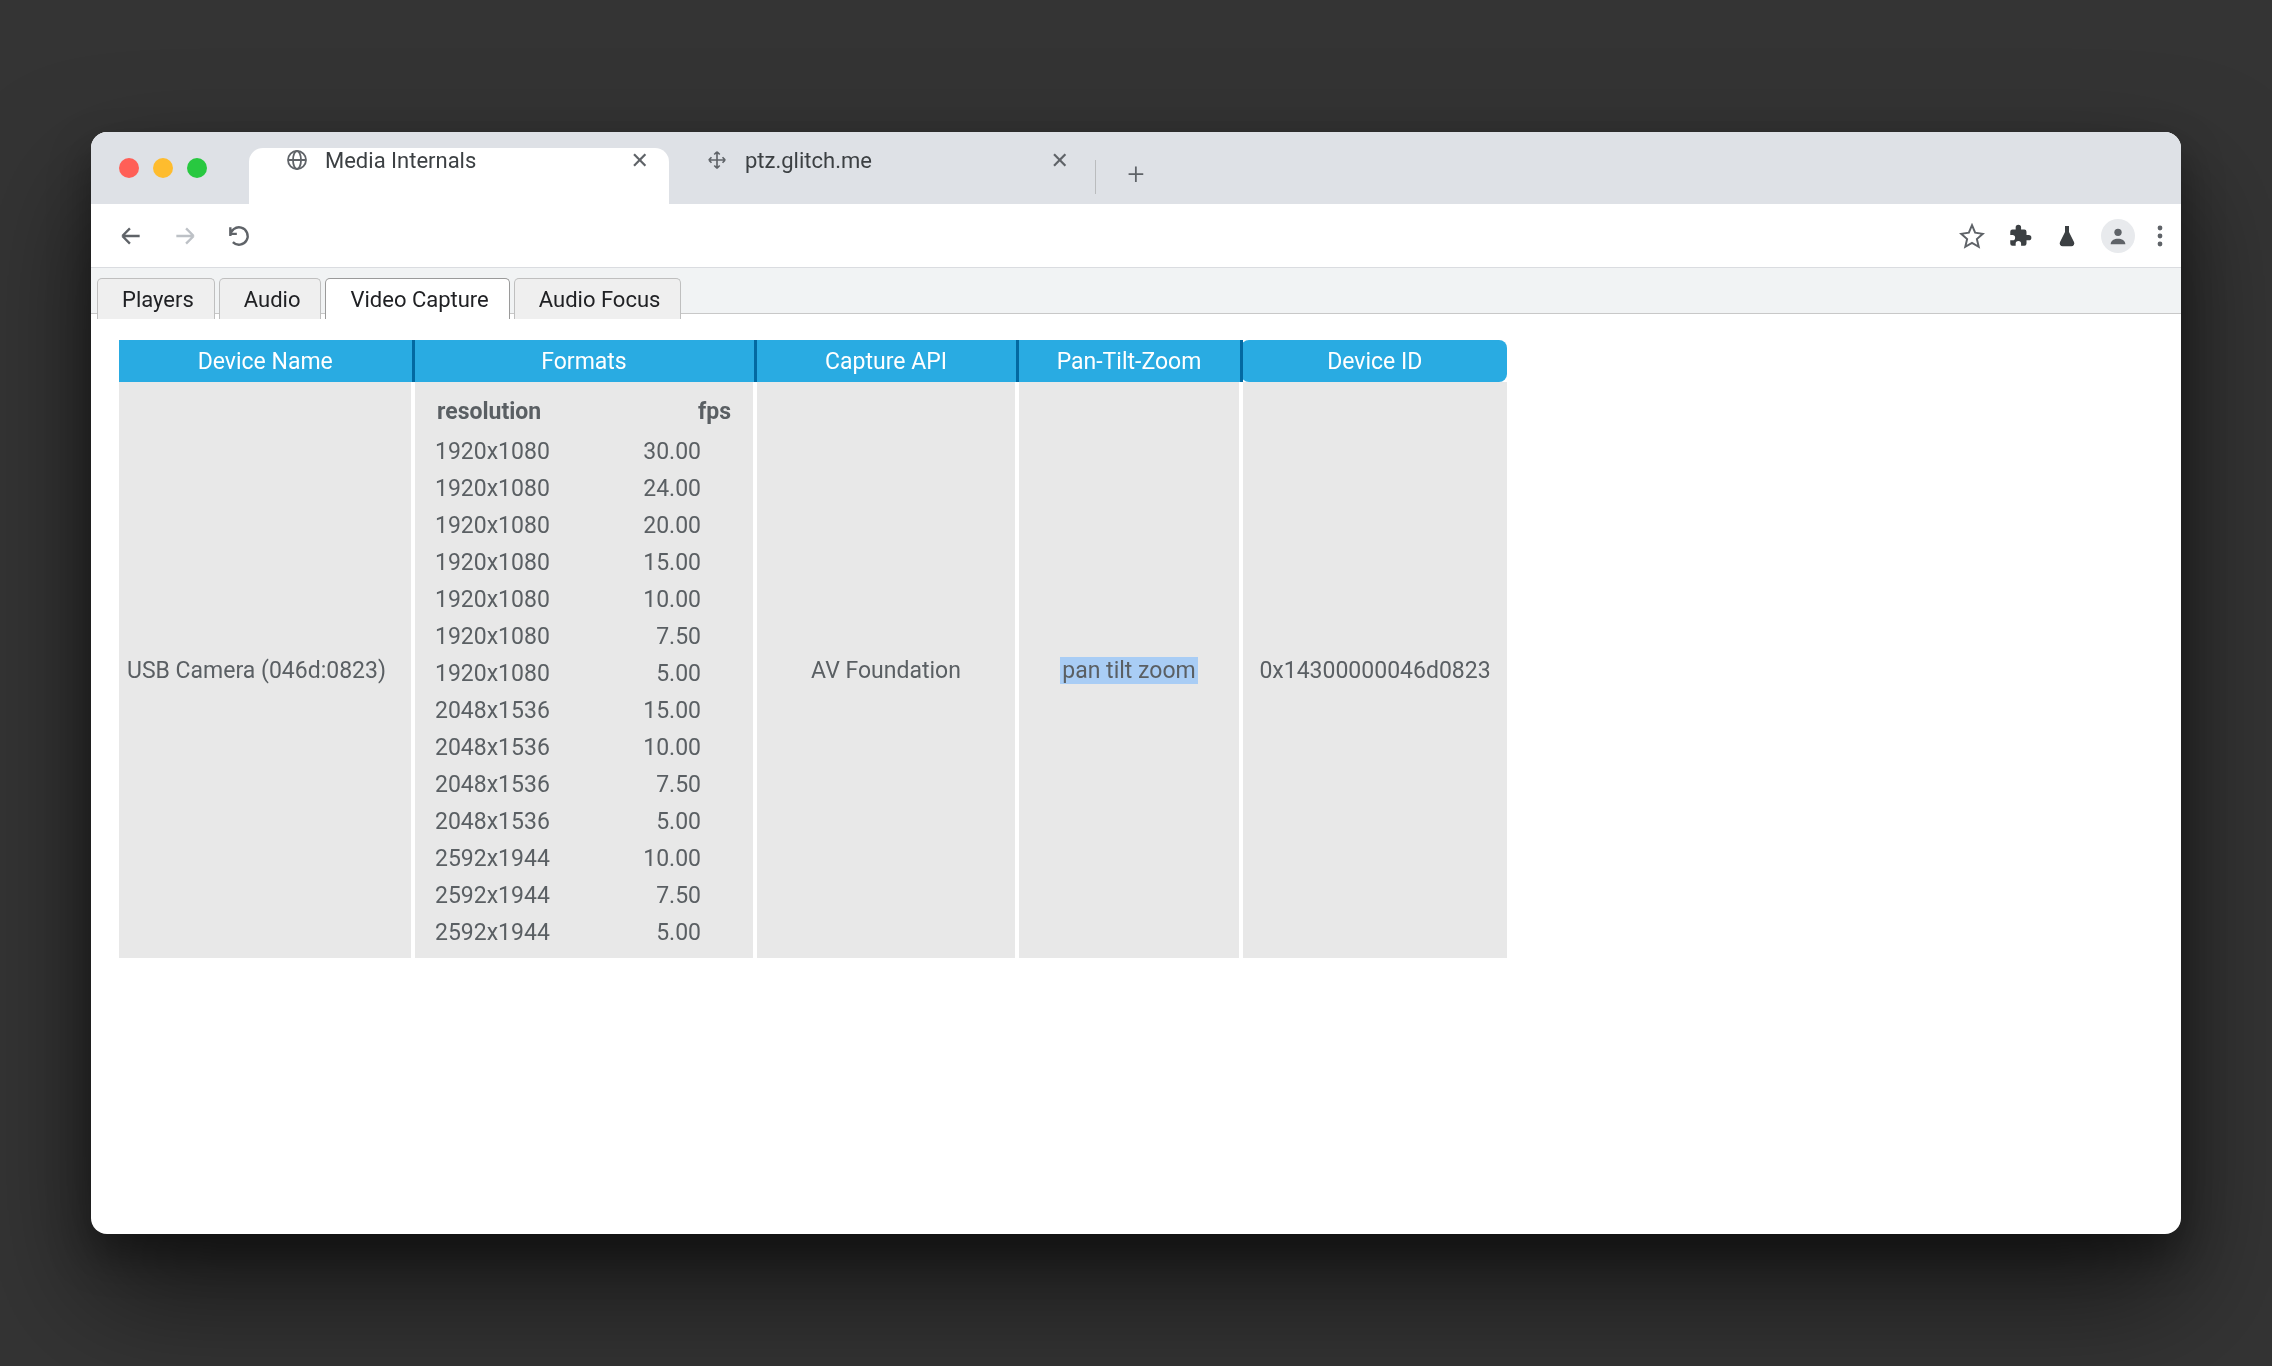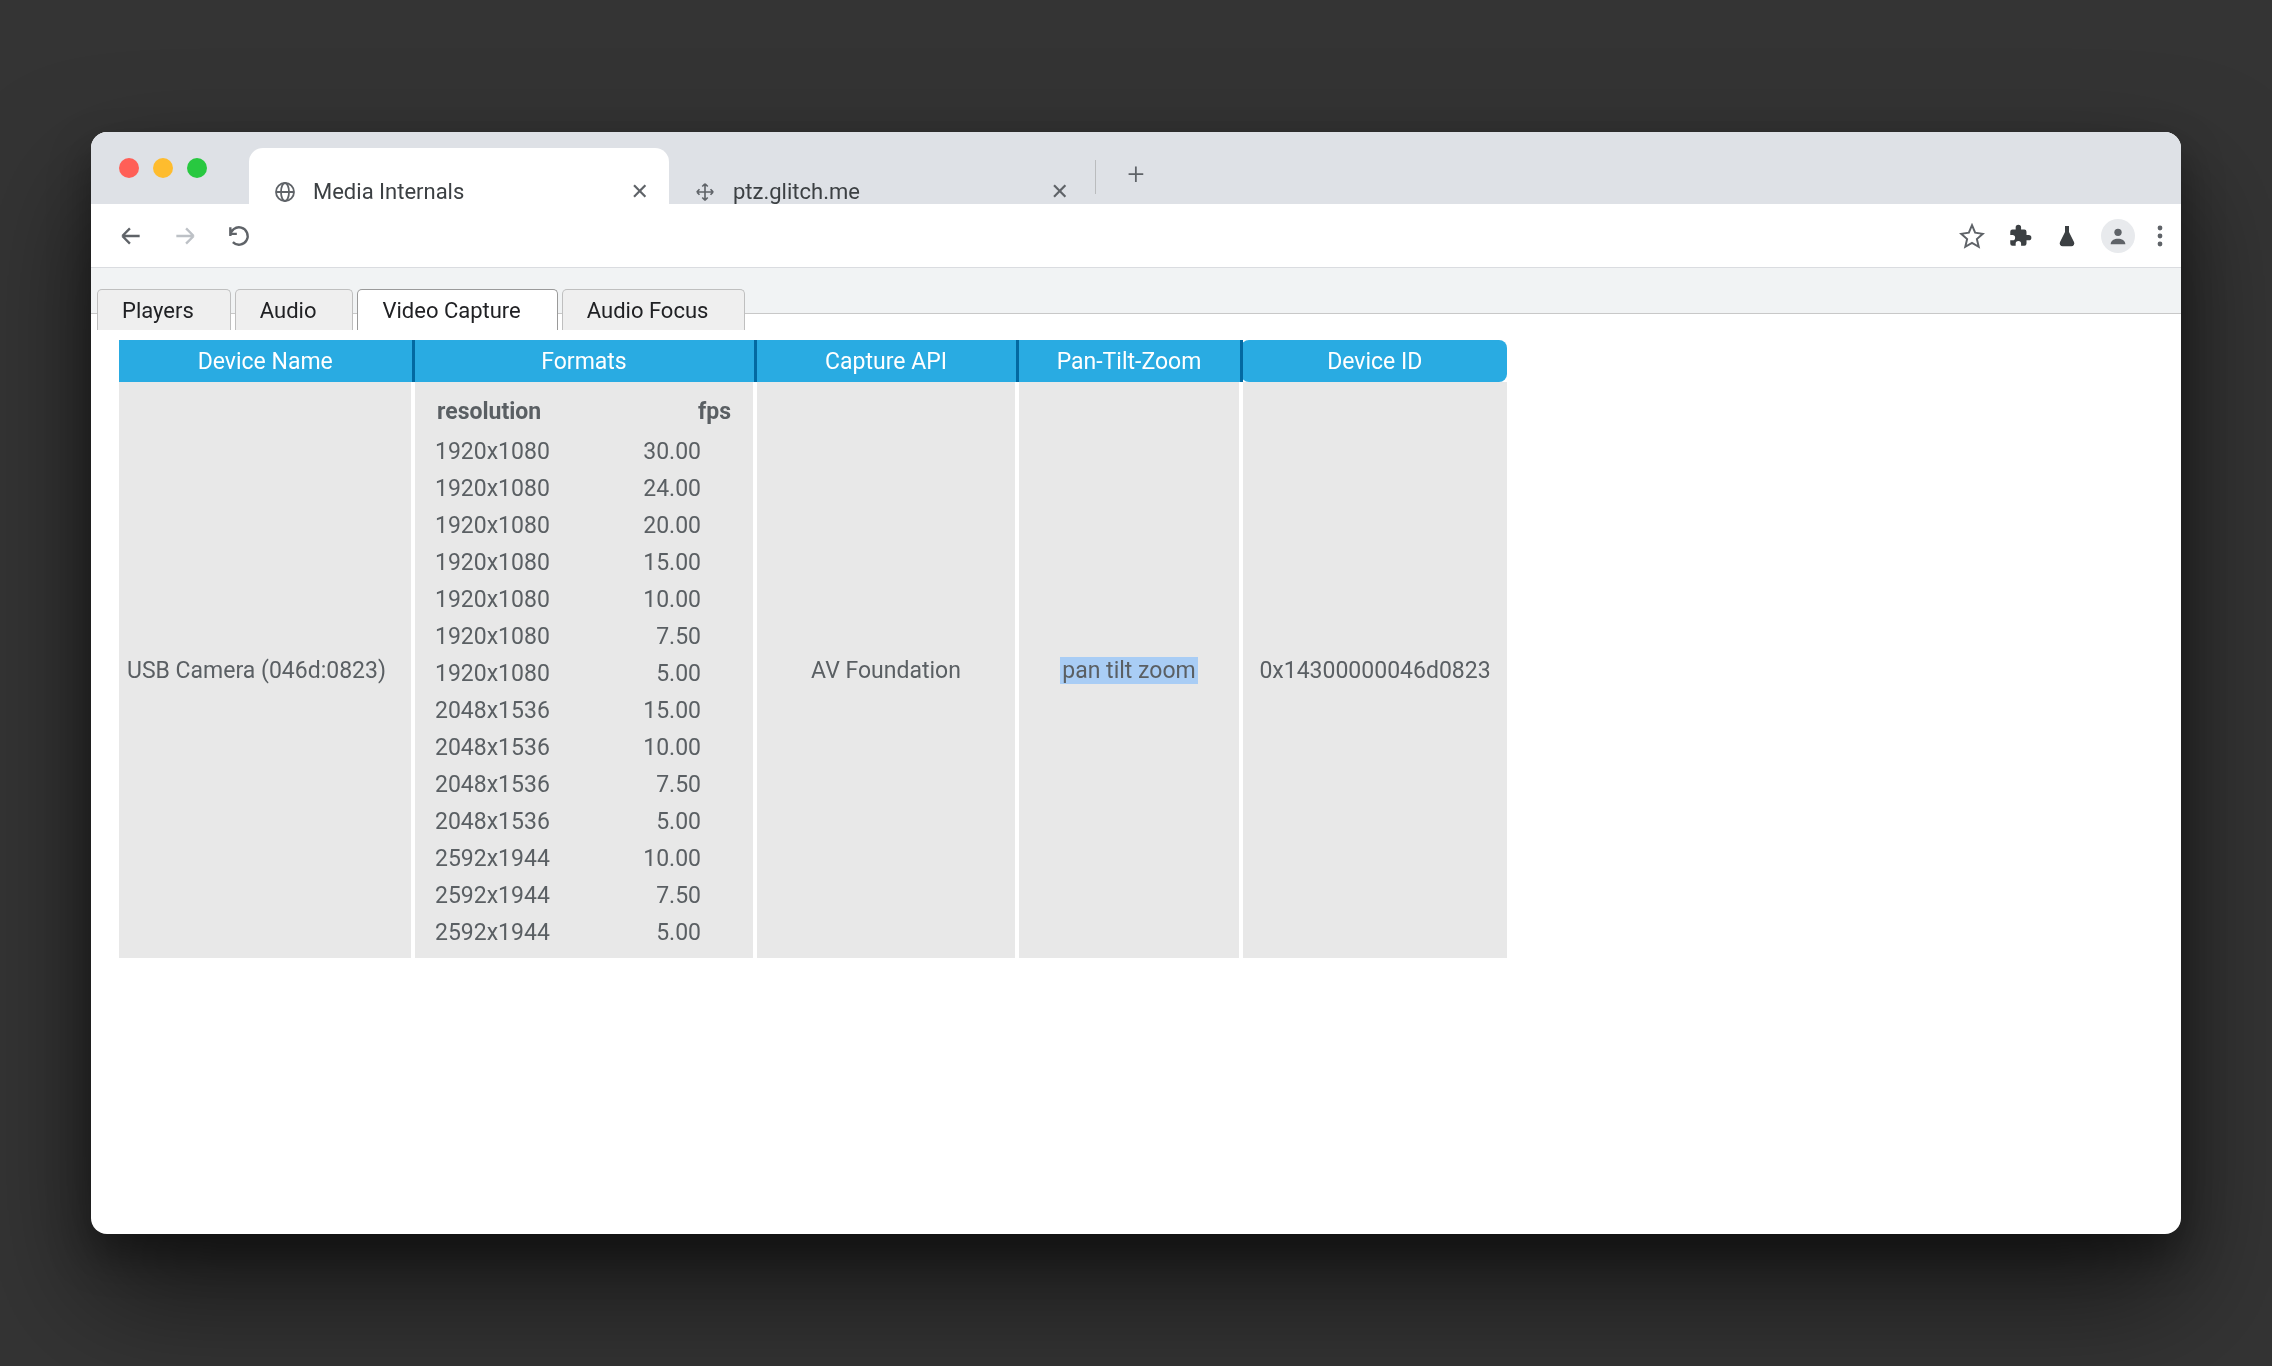--- a/index.html
+++ b/index.html
@@ -44,23 +44,23 @@
   .tl.yellow{background:#febc2e;}
   .tl.green{background:#28c840;}
   .tabs {
     display:flex;
     margin-left: 140px;
     height: 58px;
     align-items:flex-end;
   }
   .tab {
     display:flex;
-    align-items:flex-end;
+    align-items:flex-start;
     height:56px;
-    padding: 0 20px 0 24px;
+    padding: 0 20px 0 36px;
     font-size:22px;
     color:#3c4043;
     border-top-left-radius:14px;
     border-top-right-radius:14px;
     gap:16px;
     cursor:pointer;
     min-width: 420px;
   }
   .tab.active { background:#fff; }
   .tab .favicon {
@@ -126,31 +126,31 @@
   .internal-tabstrip {
     height:46px;
     background:#f1f3f4;
     border-bottom:1px solid #c8c8c8;
     display:flex;
     align-items:flex-end;
     padding-left:6px;
     gap:4px;
   }
   .internal-tab {
-    padding: 8px 36px 7px 24px;
+    padding: 8px 20px 7px 24px;
     background:#efefef;
     border:1px solid #bfbfbf;
     border-bottom:none;
     border-top-left-radius:5px;
     border-top-right-radius:5px;
     font-size:22px;
     color:#202124;
     cursor:pointer;
     position:relative;
-    top:17px;
+    top:6px;
     text-align:right;
   }
   .internal-tab.active {
     background:#fff;
     border-color:#9a9a9a;
   }
   .content {
     padding: 26px 28px;
   }
   .heading-row {

